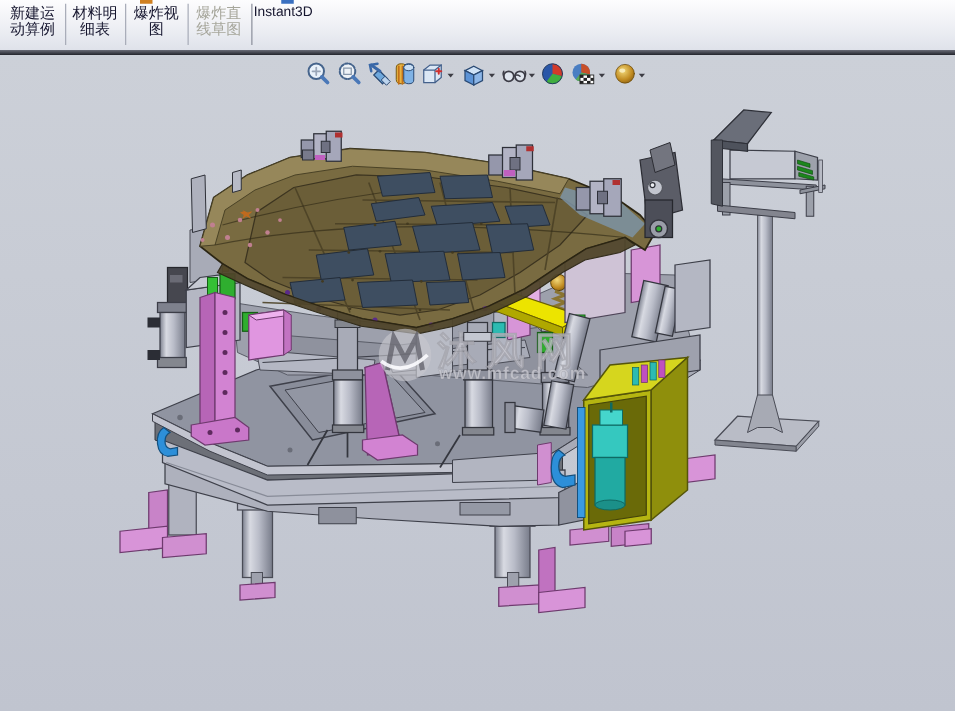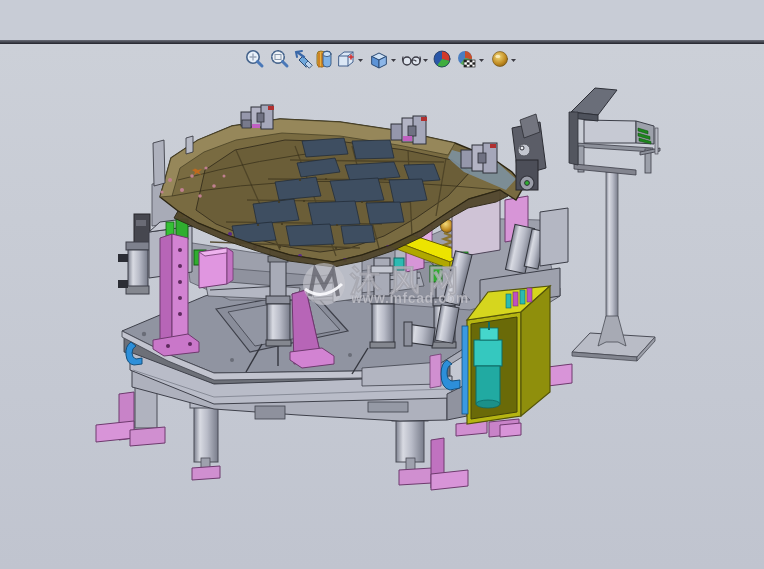--- a/index.html
+++ b/index.html
@@ -4,20 +4,33 @@
 html,body{margin:0;padding:0;}
 #app{position:relative;width:764px;height:569px;overflow:hidden;font-family:"Liberation Sans",sans-serif;background:#c8ccd6;}
 #tb1{position:absolute;left:0;top:0;width:764px;height:40px;background:linear-gradient(#fdfdfe,#eceef3 60%,#dfe2ea);}
 .tbtn{position:absolute;top:2px;height:34px;text-align:center;font-size:12px;line-height:13px;color:#15152e;padding-top:2px;}
 .sep{position:absolute;top:3px;width:1px;height:33px;background:#a9adb9;}
 #band{position:absolute;left:0;top:40px;width:764px;height:4px;background:linear-gradient(#6a6d78,#23242c);}
 #vp{position:absolute;left:0;top:44px;}
 </style></head>
 <body>
 <div id="app">
+ <div id="tb1">
+  <div class="tbtn" style="left:2px;width:48px;">新建运<br>动算例</div>
+  <div class="sep" style="left:52px;"></div>
+  <div class="tbtn" style="left:54px;width:44px;">材料明<br>细表</div>
+  <div class="sep" style="left:100px;"></div>
+  <div class="tbtn" style="left:102px;width:46px;">爆炸视<br>图</div>
+  <div class="sep" style="left:150px;"></div>
+  <div class="tbtn" style="left:151px;width:48px;color:#a6a69b;">爆炸直<br>线草图</div>
+  <div class="sep" style="left:201px;background:#8d919d;"></div>
+  <div class="tbtn" style="left:203px;width:46px;font-size:11px;">Instant3D</div>
+  <div style="position:absolute;left:112px;top:0;width:10px;height:3px;background:#d08020;"></div>
+  <div style="position:absolute;left:225px;top:0;width:10px;height:3px;background:#3a70c0;"></div>
+ </div>
  <div id="band"></div>
  <svg id="vp" width="764" height="525" viewBox="0 44 764 525">
   <defs>
     <linearGradient id="bgg" x1="0" y1="44" x2="0" y2="569" gradientUnits="userSpaceOnUse">
       <stop offset="0" stop-color="#ccd0d8"></stop>
           <stop offset="1" stop-color="#c0c4cf"></stop>
     </linearGradient>
     <linearGradient id="cyl" x1="0" y1="0" x2="1" y2="0">
       <stop offset="0" stop-color="#7e8290"></stop>
           <stop offset="0.25" stop-color="#d8dae2"></stop>

